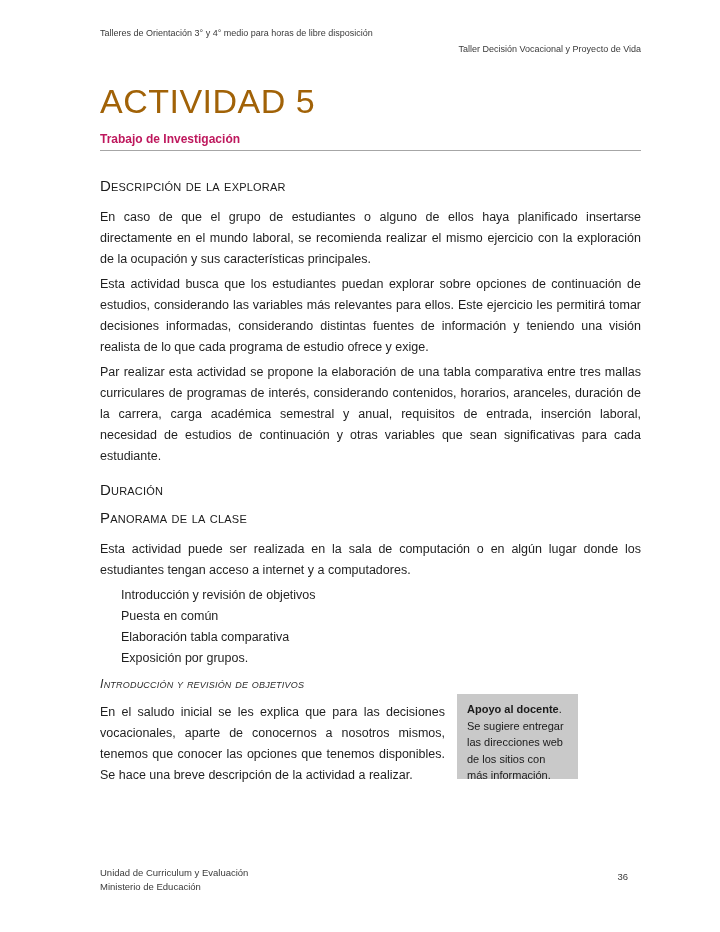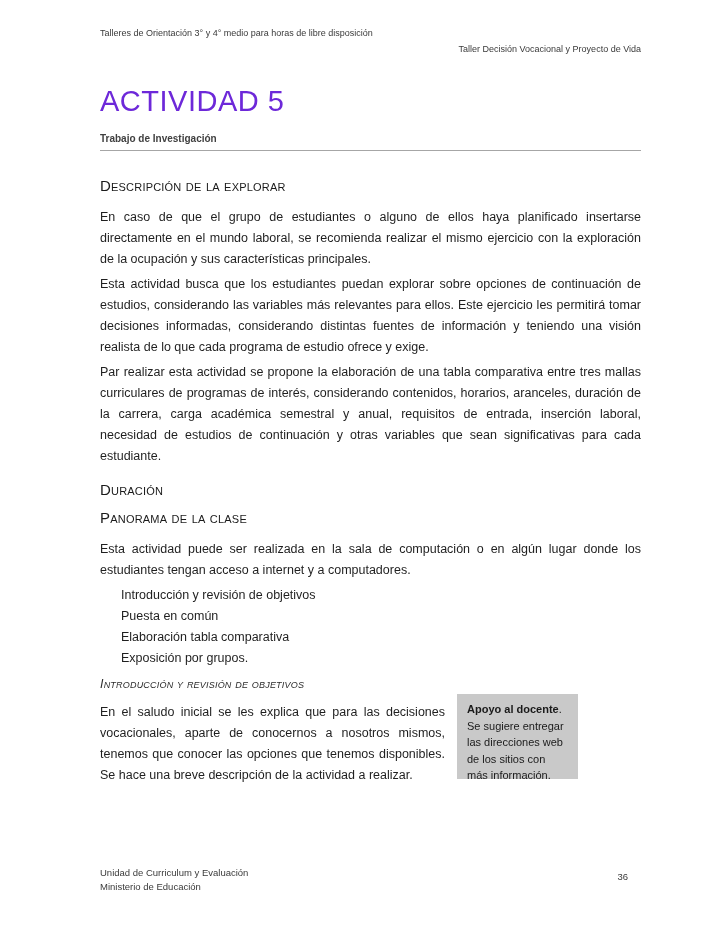--- a/index.html
+++ b/index.html
@@ -19,31 +19,31 @@
   .running-header { padding-top: 27px; }
   .running-header .hdr-left {
     font-size: 9px; line-height: 12px; color: #3a3a3a; text-align: left;
   }
   .running-header .hdr-right {
     font-size: 9px; line-height: 12px; color: #3a3a3a; text-align: right; margin-top: 4px;
   }
 
   .doc-title {
     margin-top: 33px;
-    font-size: 29px;
+    font-size: 34px;
     font-weight: 400;
     letter-spacing: 0.5px;
-    color: #6d28d9;
+    color: #a16207;
     line-height: 26px;
   }
   .doc-subtitle {
     margin-top: 17px;
-    font-size: 10px;
+    font-size: 12px;
     font-weight: 700;
-    color: #404040;
+    color: #be185d;
     line-height: 16px;
   }
   .subtitle-rule {
     border: none;
     border-top: 1px solid #a6a6a6;
     margin-top: 3px;
   }
 
   h2.sc-heading {
     margin-top: 26px;

